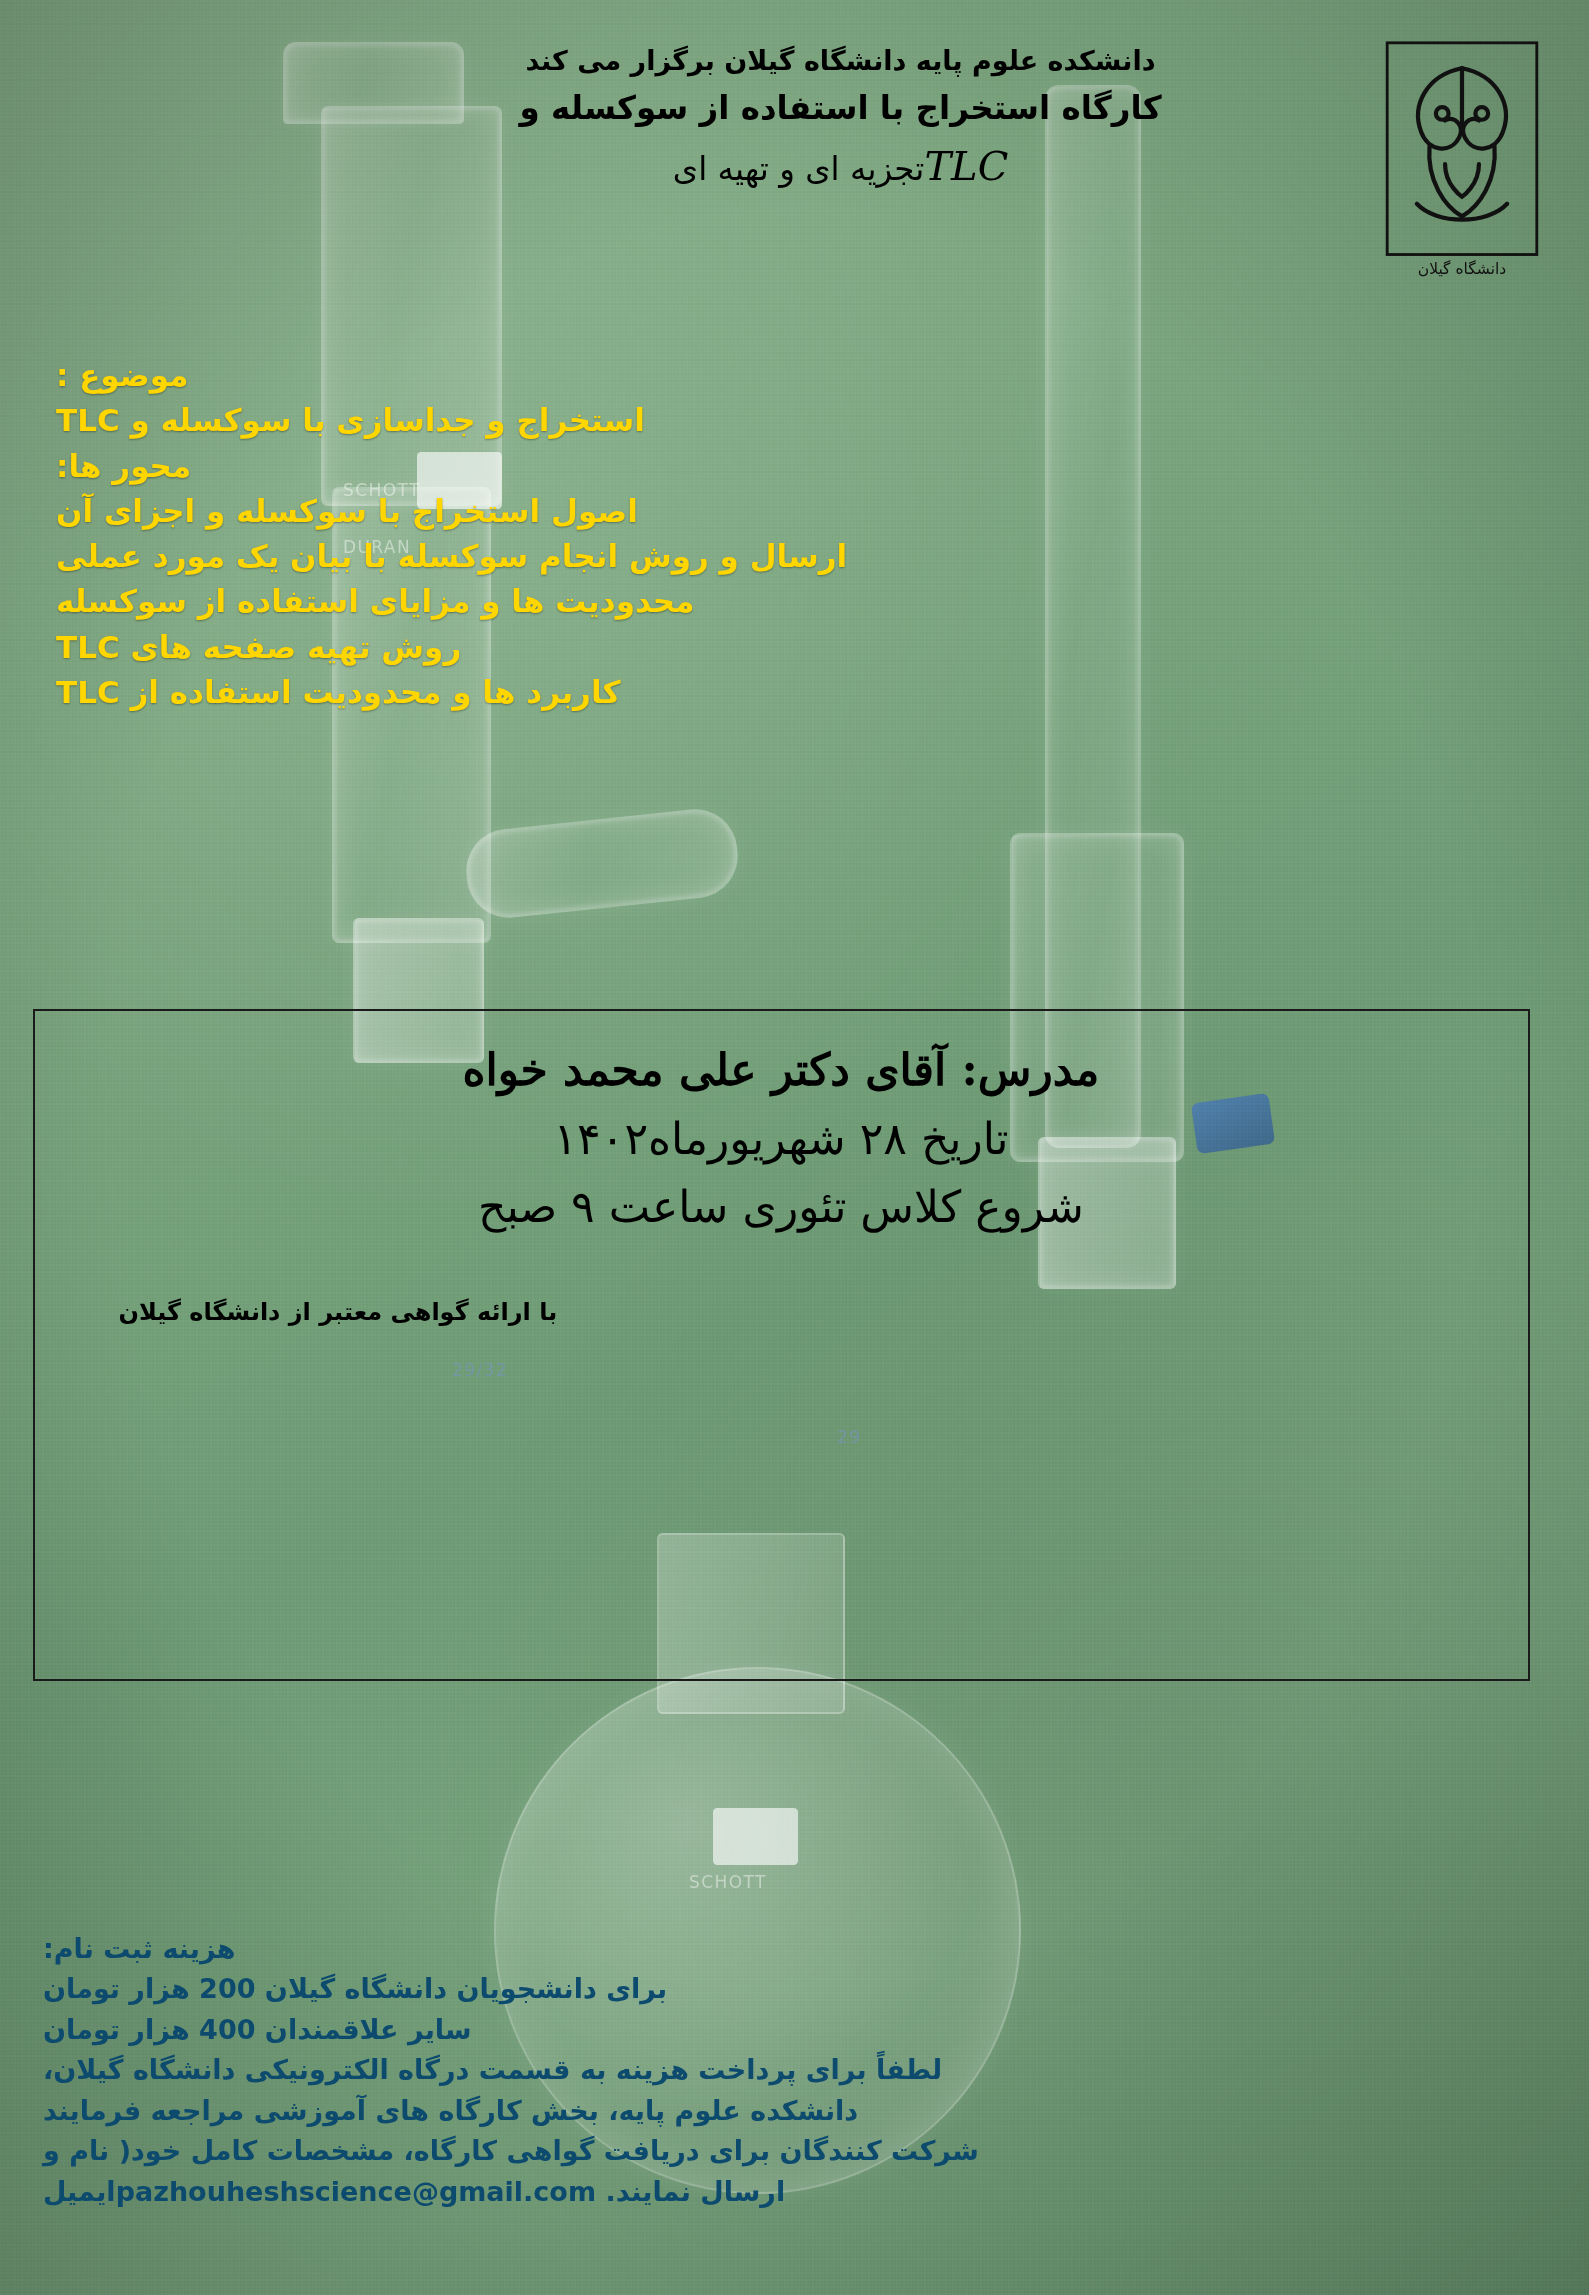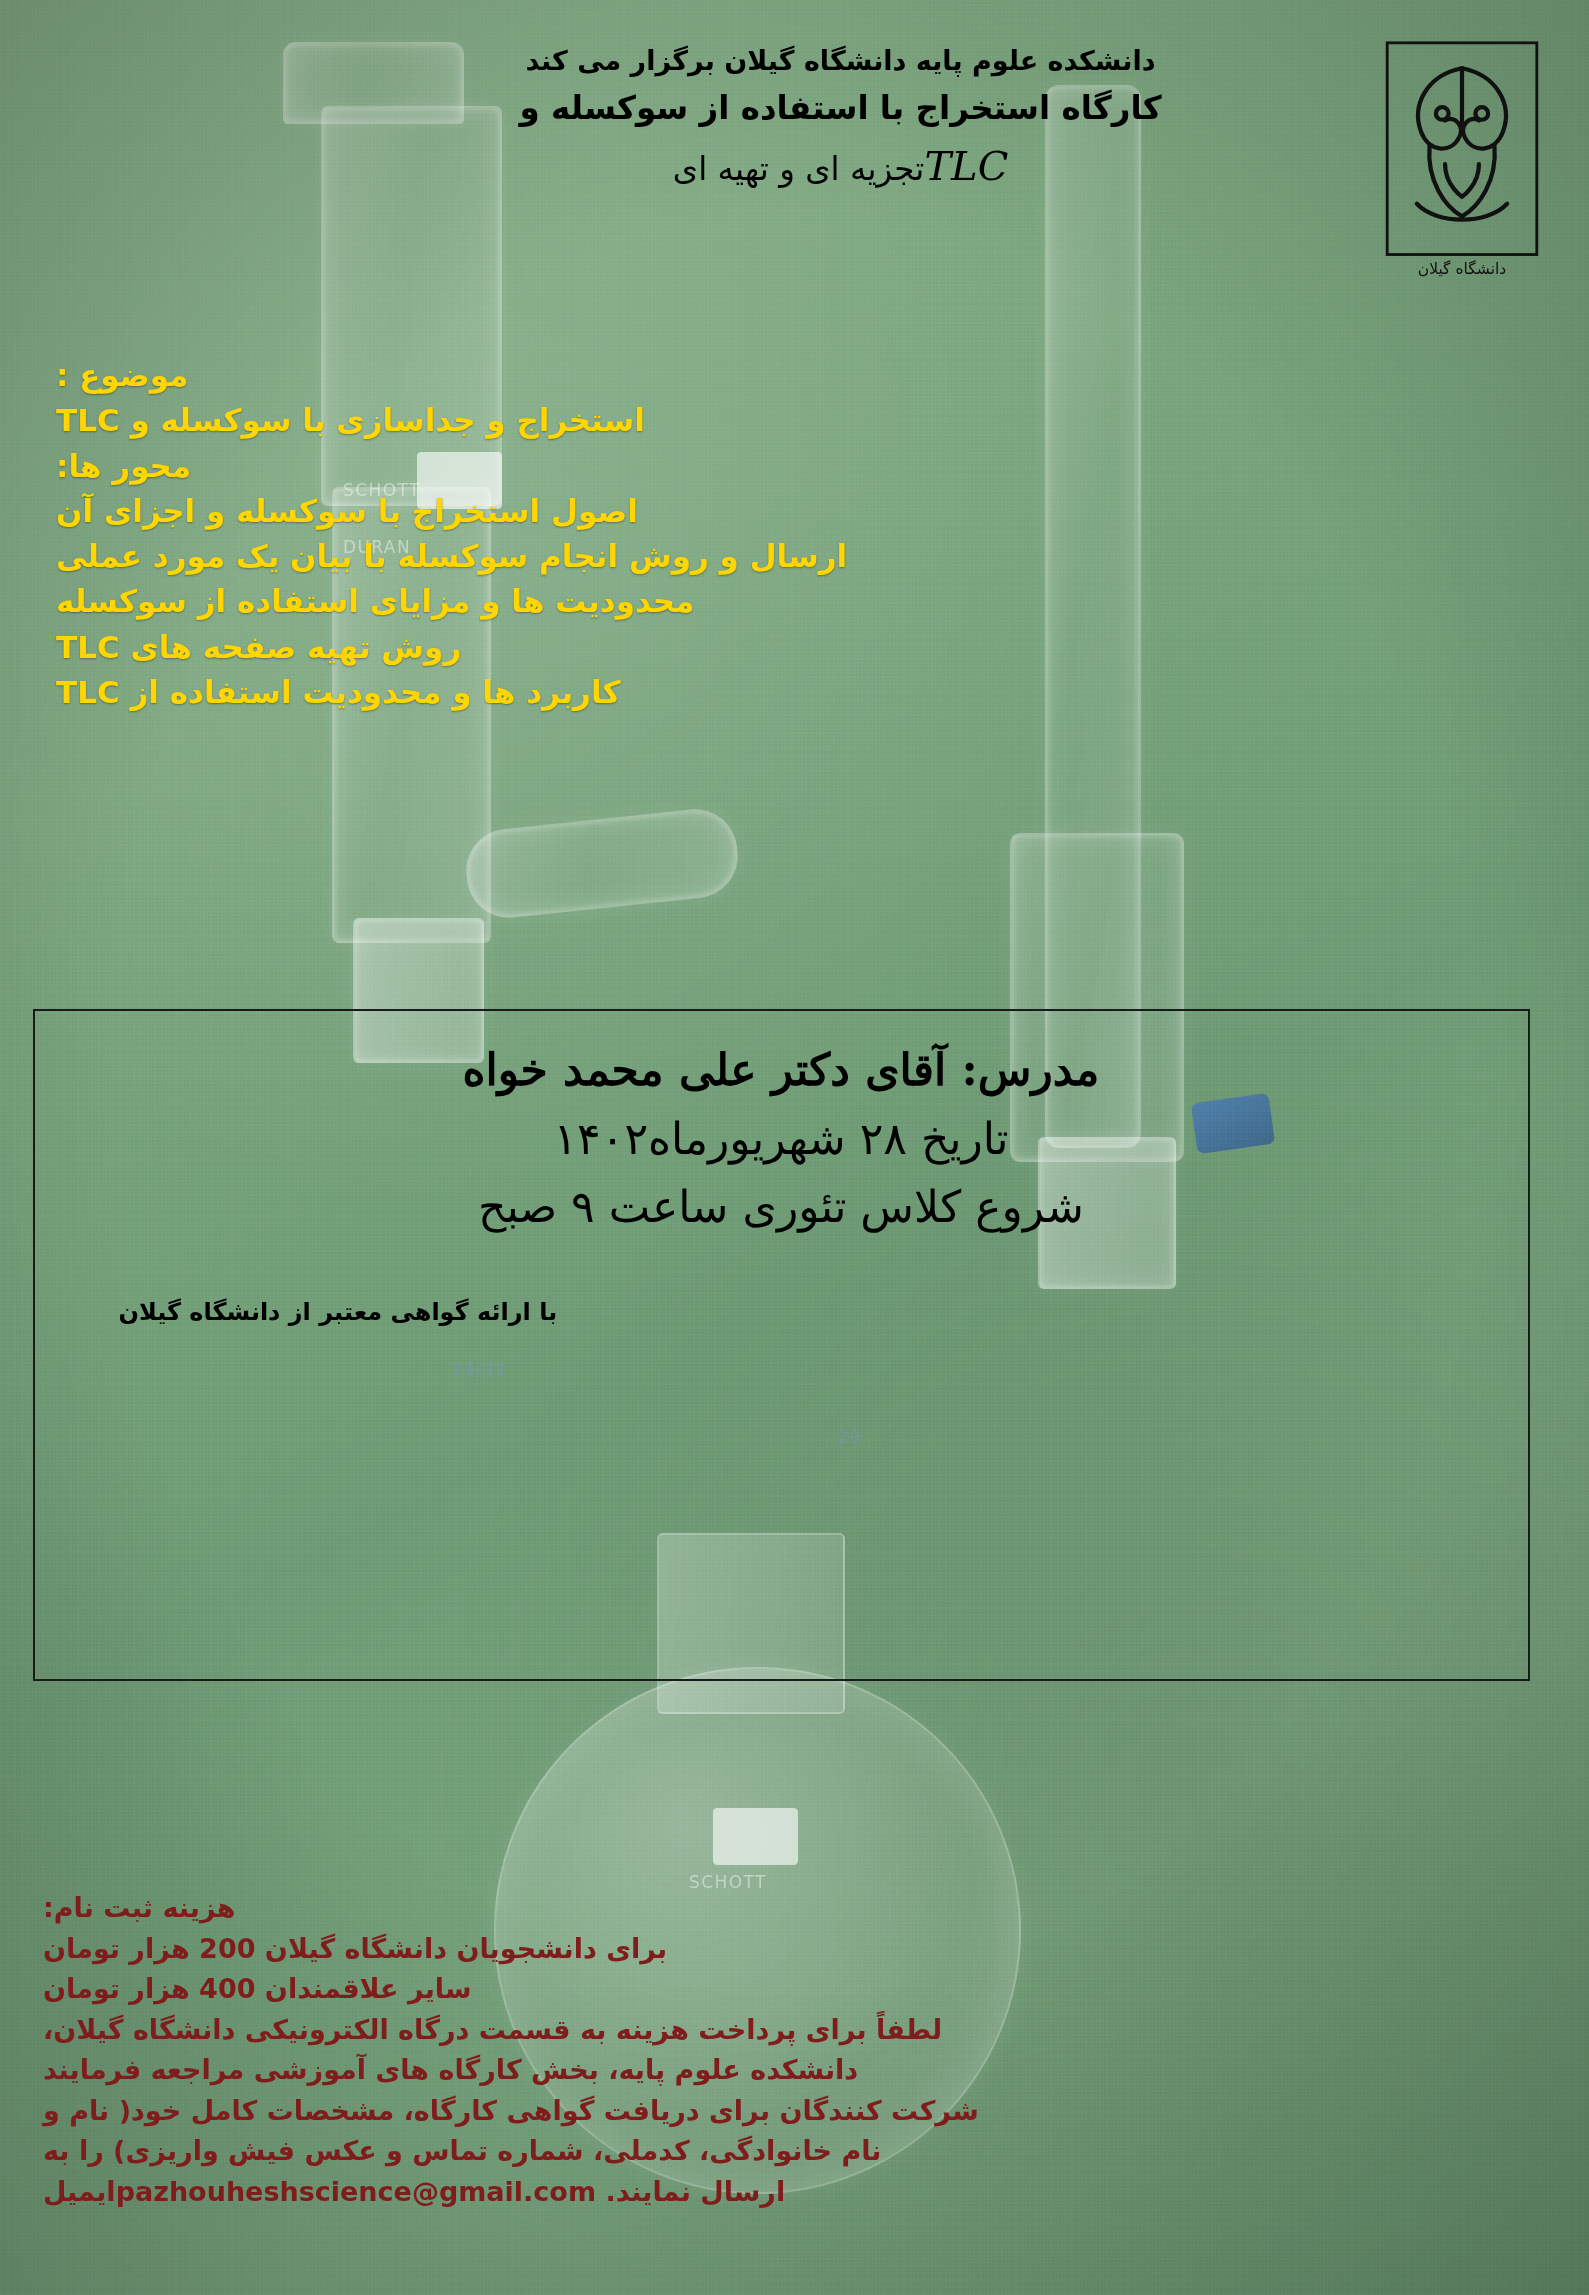--- a/index.html
+++ b/index.html
@@ -202,21 +202,21 @@
     text-align: left;
     padding-left: 42px;
     font-family: "DejaVu Sans", sans-serif;
   }
 
   
   #footer {
     bottom: 83px;
     right: 42px;
     width: 1504px;
-    color: #7f1d1d;
+    color: #0c4a6e;
     font-weight: bold;
     font-size: 27px;
     line-height: 1.5;
     text-align: left;
     direction: rtl;
   }
   #footer .f-head { font-size: 27px; }
   #footer .f-item { font-size: 27px; }
   #footer .email-line {
     direction: rtl;
@@ -297,16 +297,15 @@
   </div>
 </div>
 
 <div class="layer" id="footer">
   <div class="f-head">هزینه ثبت نام:</div>
   <div class="f-item">برای دانشجویان دانشگاه گیلان 200 هزار تومان</div>
   <div class="f-item">سایر علاقمندان 400 هزار تومان</div>
   <div class="f-item">لطفاً برای پرداخت هزینه به قسمت درگاه الکترونیکی دانشگاه گیلان،</div>
   <div class="f-item">دانشکده علوم پایه، بخش کارگاه های آموزشی مراجعه فرمایند</div>
   <div class="f-item">شرکت کنندگان برای دریافت گواهی کارگاه، مشخصات کامل خود( نام و</div>
-  <div class="f-item">نام خانوادگی، کدملی، شماره تماس و عکس فیش واریزی) را  به</div>
   <div class="f-item email-line"><span>ارسال نمایند.</span> <span class="ltr">pazhouheshscience@gmail.com</span><span>ایمیل</span></div>
 </div>
 
 
 </body></html>

